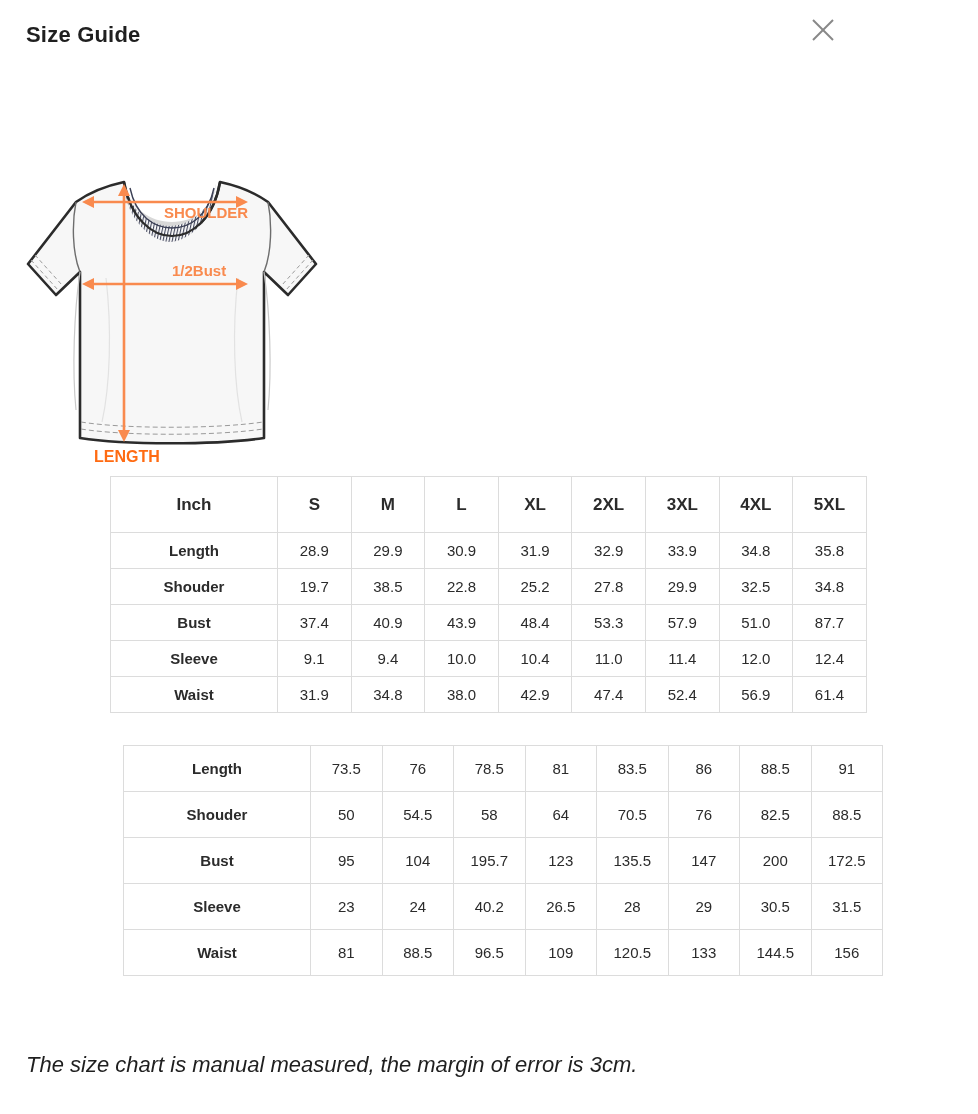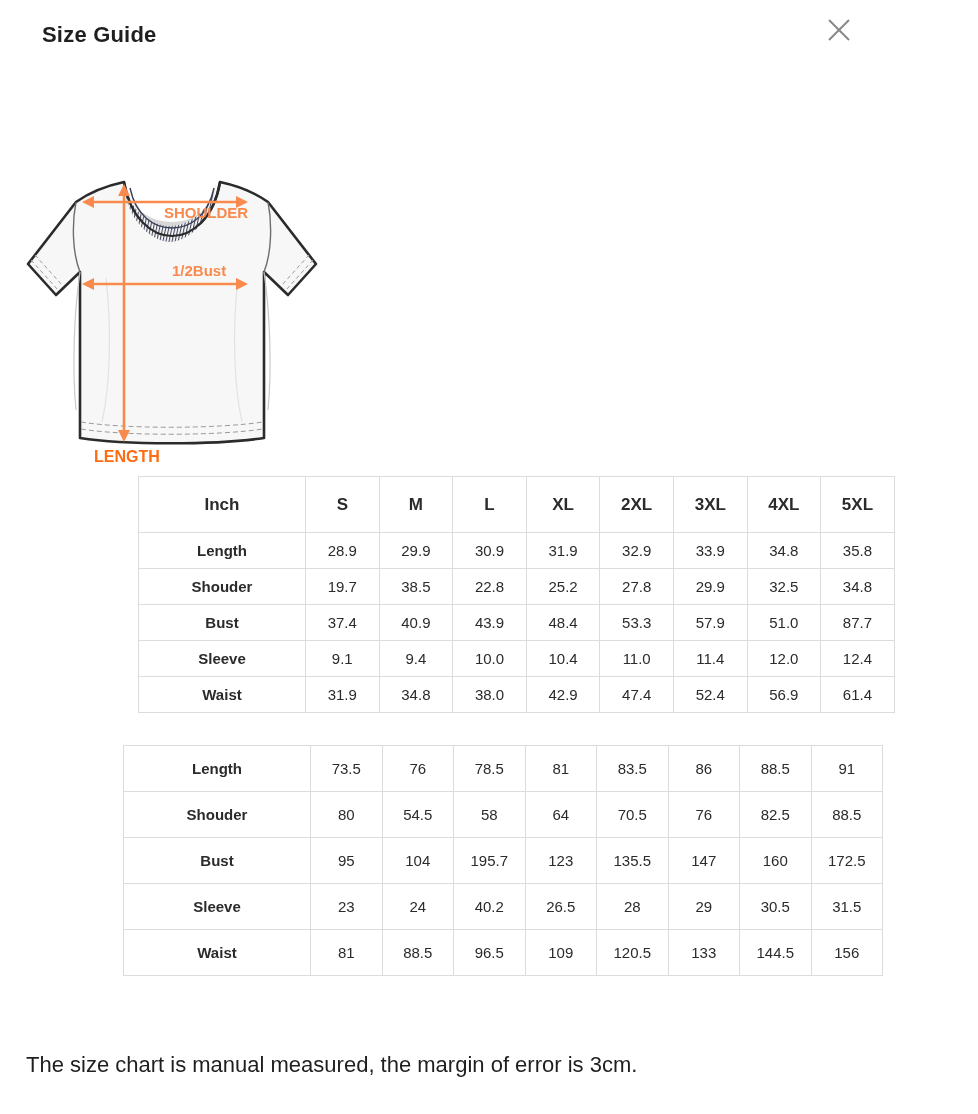--- a/index.html
+++ b/index.html
@@ -12,21 +12,21 @@
     height: 1114px;
     position: relative;
     font-family: "Liberation Sans", sans-serif;
     color: #222222;
     overflow: hidden;
   }
 
   
   .header {
     position: absolute;
-    top: 0; left: 16px;
+    top: 0; left: 0;
     width: 841px;
     height: 72px;
   }
   .title {
     position: absolute;
     left: 26px;
     top: 22px;
     font-size: 22px;
     font-weight: bold;
     color: #1f1f1f;
@@ -73,21 +73,21 @@
   }
   .size-table .colhead {
     font-size: 17px;
   }
   .size-table .rowhead {
     font-size: 15px;
   }
 
   
   #inch-table {
-    left: 138px;
+    left: 110px;
     top: 476px;
     width: 756px;
     padding-left: 48px;
   }
   #inch-table td { height: 35px; }
   #inch-table tr.header-row td { height: 55px; }
   #inch-table col.label-col { width: 167px; }
   #inch-table col.size-col  { width: 73.6px; }
 
   
@@ -102,20 +102,21 @@
   #cm-table col.size-col  { width: 71.5px; }
 
   
   .footnote {
     position: absolute;
     left: 26px;
     top: 1052px;
     font-size: 22px;
     color: #1f1f1f;
     white-space: nowrap;
+    font-style: italic;
   }
 </style>
 </head>
 <body>
 
 <div class="header">
   <div class="title">Size Guide</div>
   <div class="close-btn">
     <svg width="26" height="26" viewBox="0 0 26 26">
       <line x1="3" y1="3" x2="23" y2="23" stroke="#888888" stroke-width="2"></line>
@@ -302,38 +303,38 @@
         <td>76</td>
         <td>78.5</td>
         <td>81</td>
         <td>83.5</td>
         <td>86</td>
         <td>88.5</td>
         <td>91</td>
       </tr>
       <tr>
         <td class="rowhead">Shouder</td>
-        <td>80</td>
+        <td>50</td>
         <td>54.5</td>
         <td>58</td>
         <td>64</td>
         <td>70.5</td>
         <td>76</td>
         <td>82.5</td>
         <td>88.5</td>
       </tr>
       <tr>
         <td class="rowhead">Bust</td>
         <td>95</td>
         <td>104</td>
         <td>195.7</td>
         <td>123</td>
         <td>135.5</td>
         <td>147</td>
-        <td>160</td>
+        <td>200</td>
         <td>172.5</td>
       </tr>
       <tr>
         <td class="rowhead">Sleeve</td>
         <td>23</td>
         <td>24</td>
         <td>40.2</td>
         <td>26.5</td>
         <td>28</td>
         <td>29</td>

